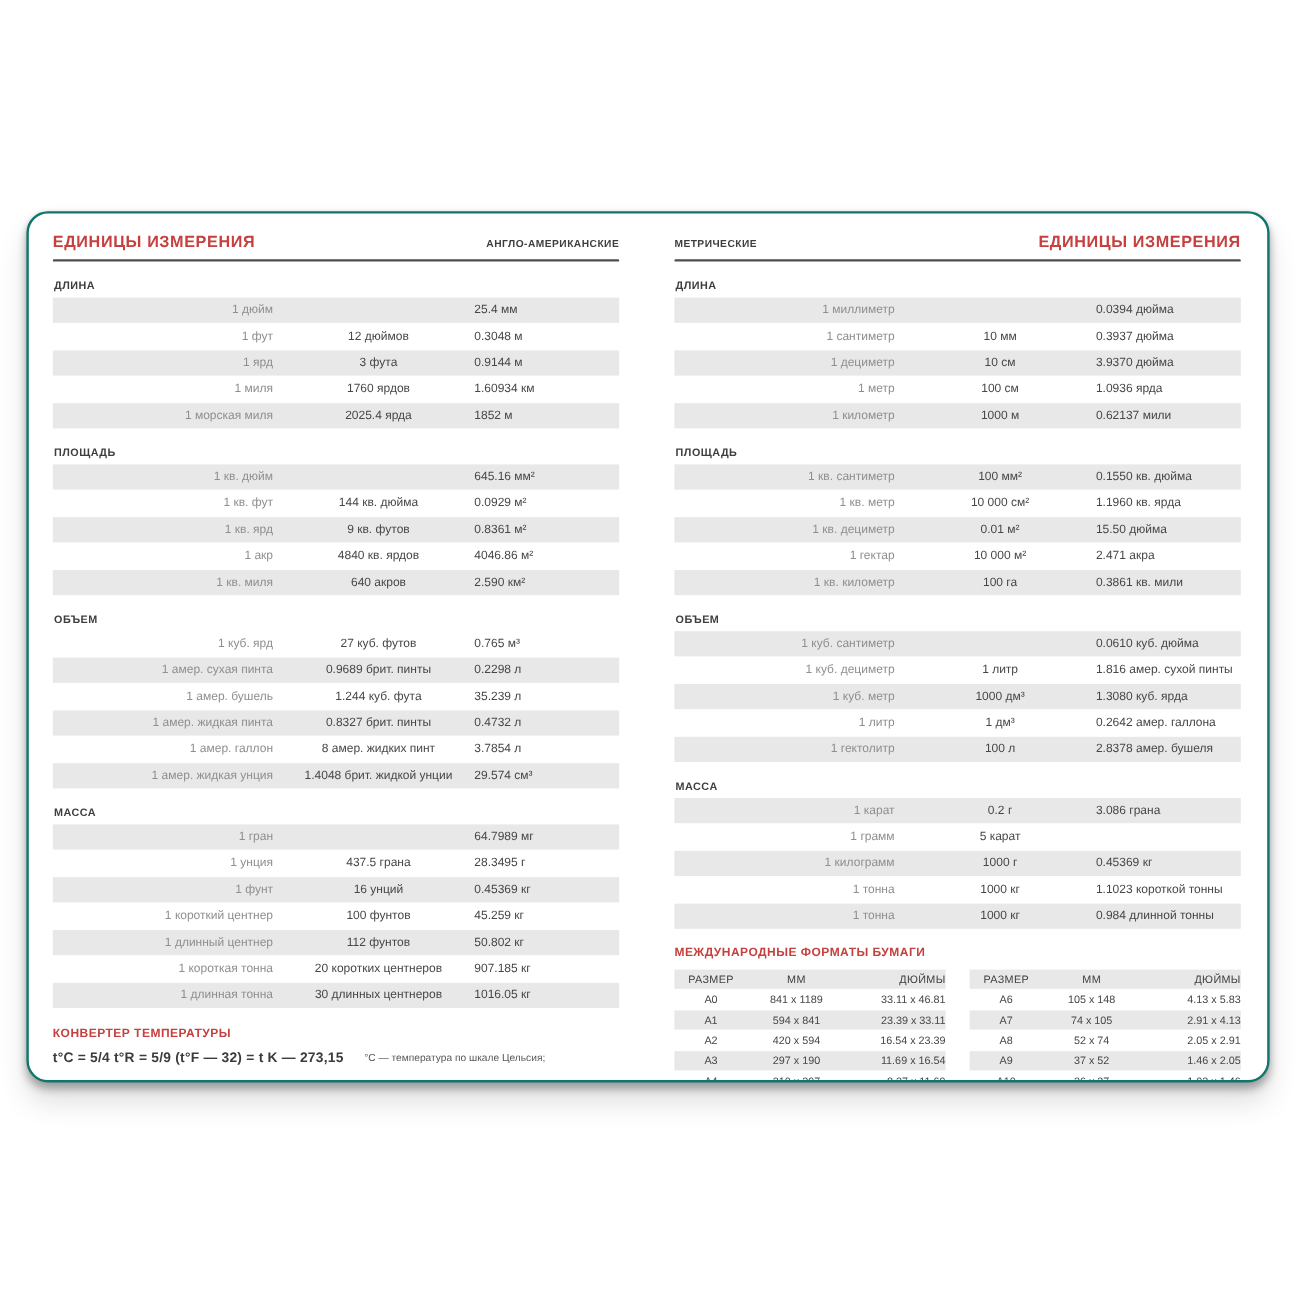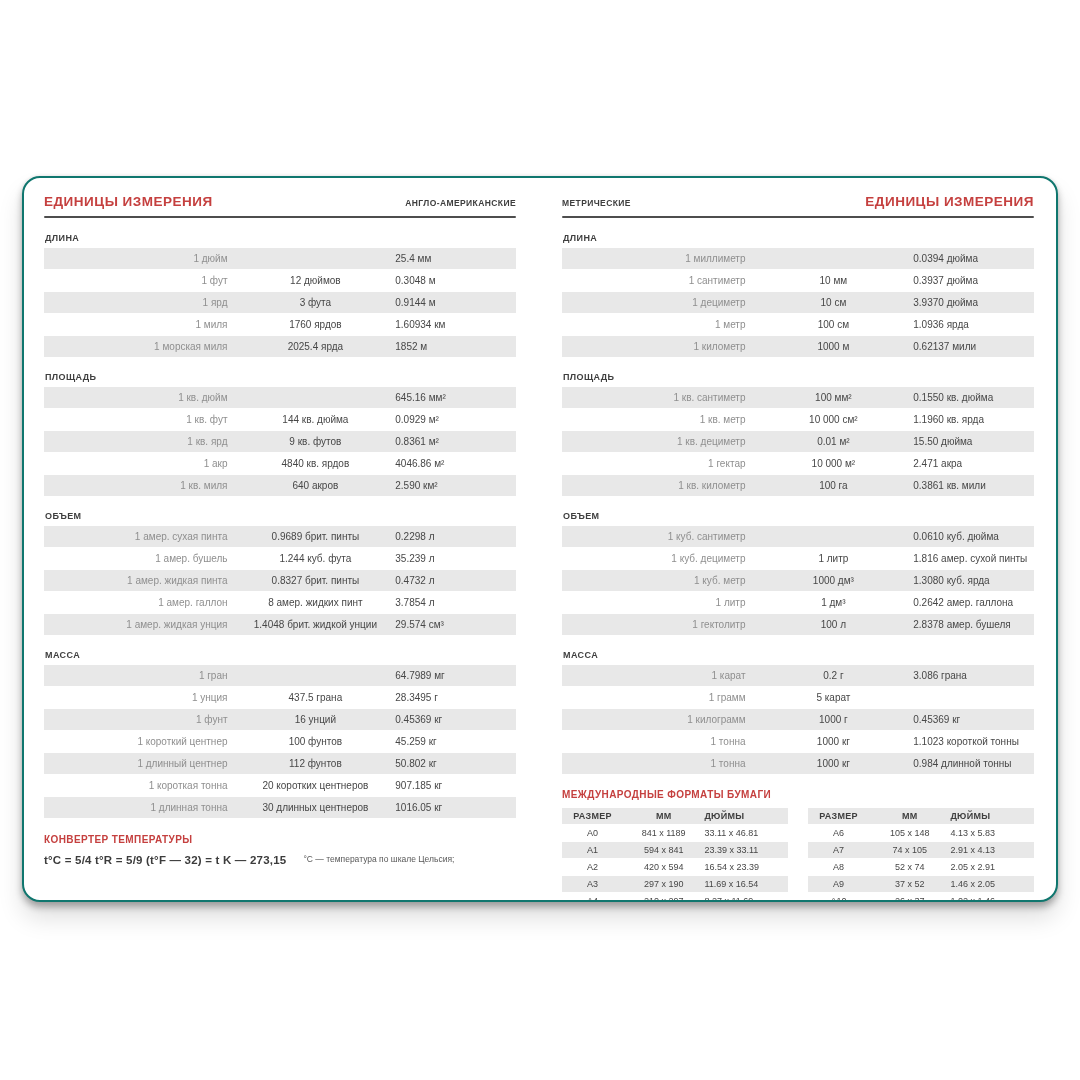--- a/index.html
+++ b/index.html
@@ -25,25 +25,25 @@
   .temp-block{margin-top:16px;}
   .temp-heading,.paper-heading{font-size:10px;font-weight:bold;color:var(--accent);letter-spacing:.4px;}
   .temp-row{display:flex;margin-top:9px;gap:14px;}
   .formula{flex:0 0 52%;font-size:11.5px;font-weight:bold;color:#3c3c3c;letter-spacing:.2px;}
   .notes{flex:1;font-size:8.5px;color:#585858;line-height:11.5px;}
   .paper-block{margin-top:15px;}
   .paper-tables{display:flex;gap:20px;margin-top:8px;}
   .ptbl{flex:1 1 0;}
   .prow{display:flex;height:16px;line-height:16px;margin-bottom:1px;font-size:9px;color:var(--dark);}
   .prow.shade{background:var(--stripe);}
-  .phead{background:var(--stripe);font-weight:bold;color:#3e3e3e;letter-spacing:.3px;}
+  .phead{background:var(--stripe);font-weight:normal;color:#3e3e3e;letter-spacing:.3px;}
   .pc{white-space:nowrap;}
   .pc:nth-child(1){width:27%;text-align:center;}
   .pc:nth-child(2){width:36%;text-align:center;}
-  .pc:nth-child(3){width:37%;text-align:left;}
+  .pc:nth-child(3){width:37%;text-align:right;}
 </style>
 </head>
 <body>
 
 <div class="canvas">
   <div class="spread">
 
     <div class="col">
       <div class="hdr">
         <span class="title">ЕДИНИЦЫ ИЗМЕРЕНИЯ</span>
@@ -107,20 +107,25 @@
               <div class="row shade">
                 <div class="c c0">1 кв. миля</div>
                 <div class="c c1">640 акров</div>
                 <div class="c c2">2.590 км²</div>
               </div>
             </div>
           </div>
           <div class="section">
             <div class="sec-heading">ОБЪЕМ</div>
             <div class="tbl">
+              <div class="row">
+                <div class="c c0">1 куб. ярд</div>
+                <div class="c c1">27 куб. футов</div>
+                <div class="c c2">0.765 м³</div>
+              </div>
               <div class="row shade">
                 <div class="c c0">1 амер. сухая пинта</div>
                 <div class="c c1">0.9689 брит. пинты</div>
                 <div class="c c2">0.2298 л</div>
               </div>
               <div class="row">
                 <div class="c c0">1 амер. бушель</div>
                 <div class="c c1">1.244 куб. фута</div>
                 <div class="c c2">35.239 л</div>
               </div>

